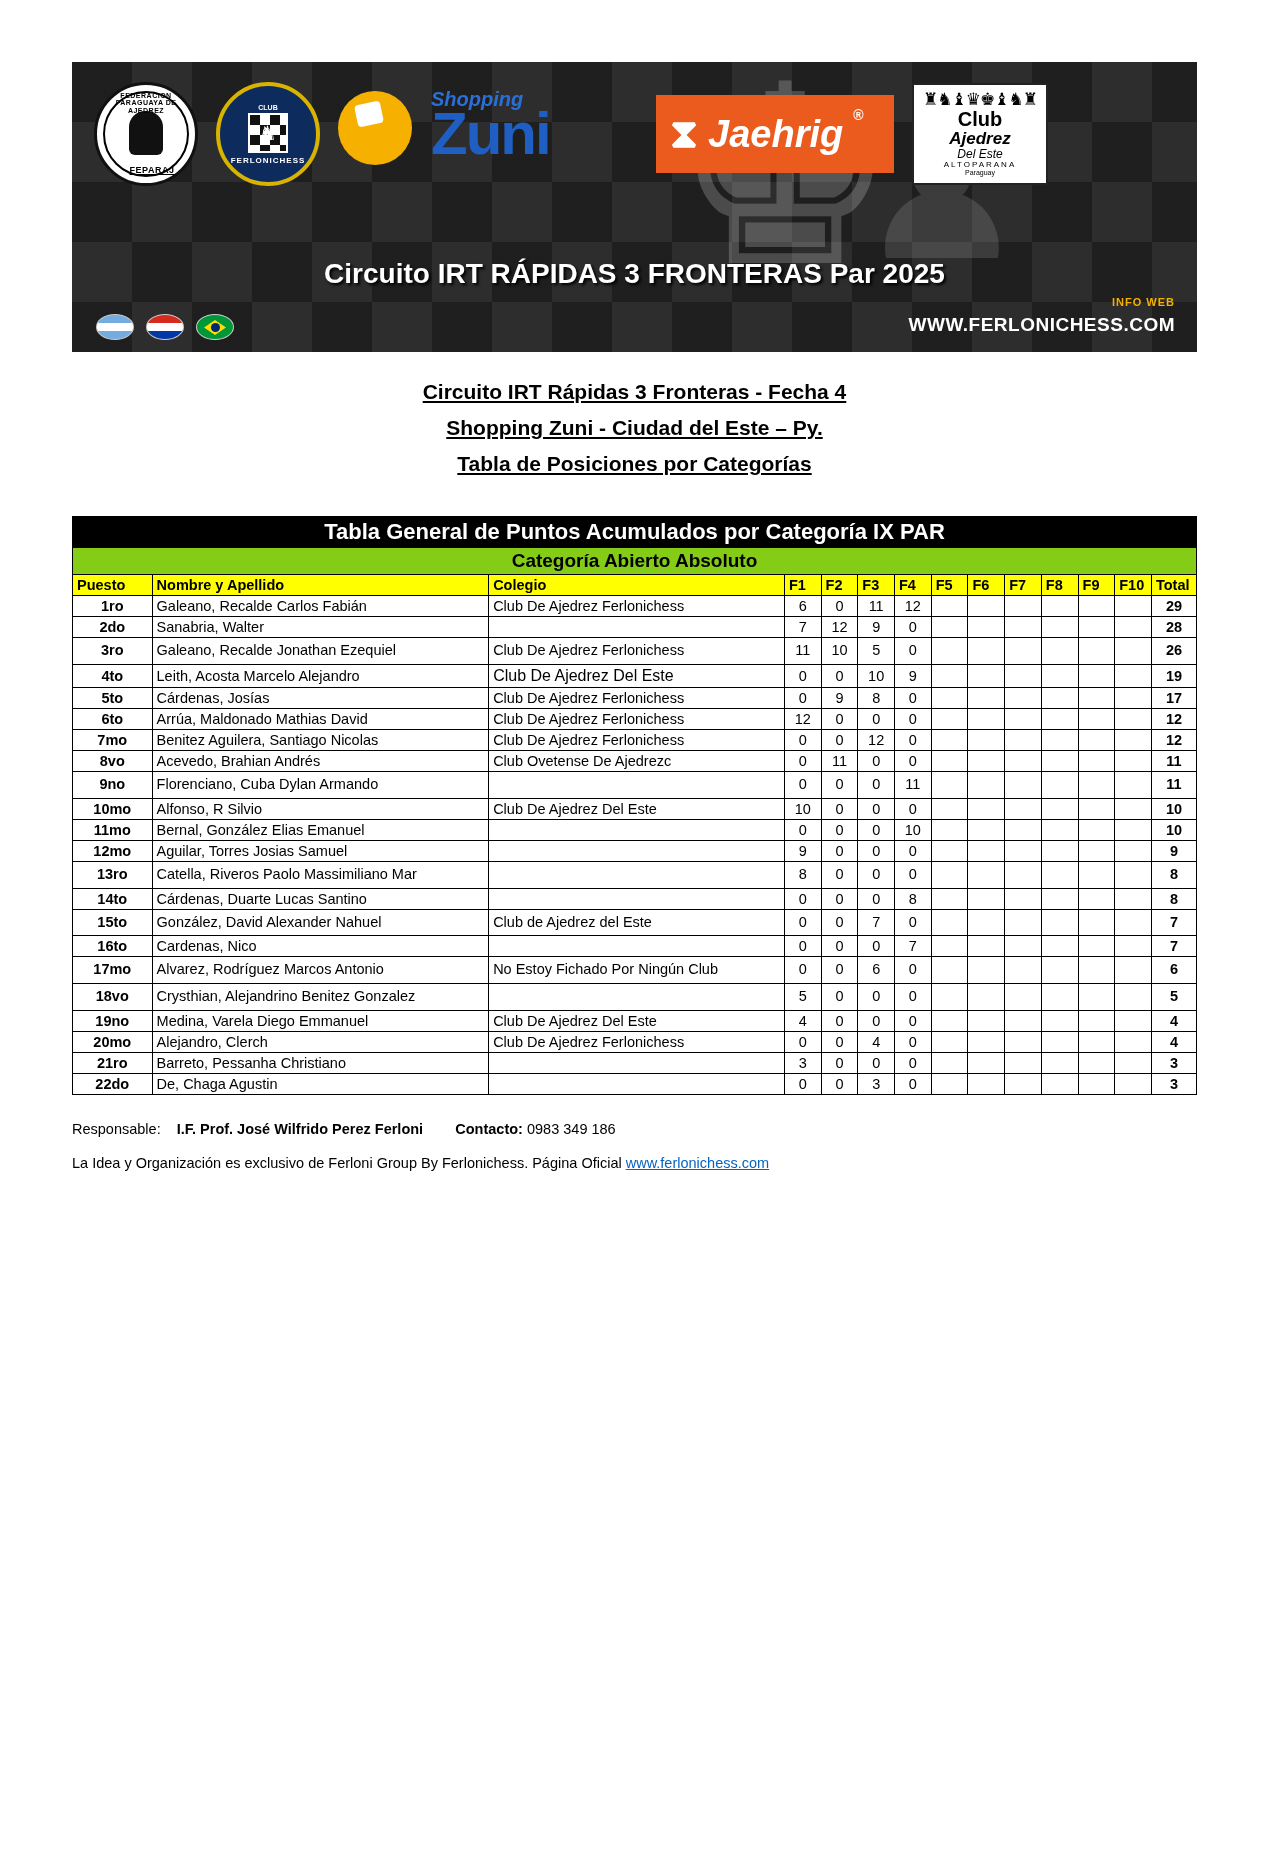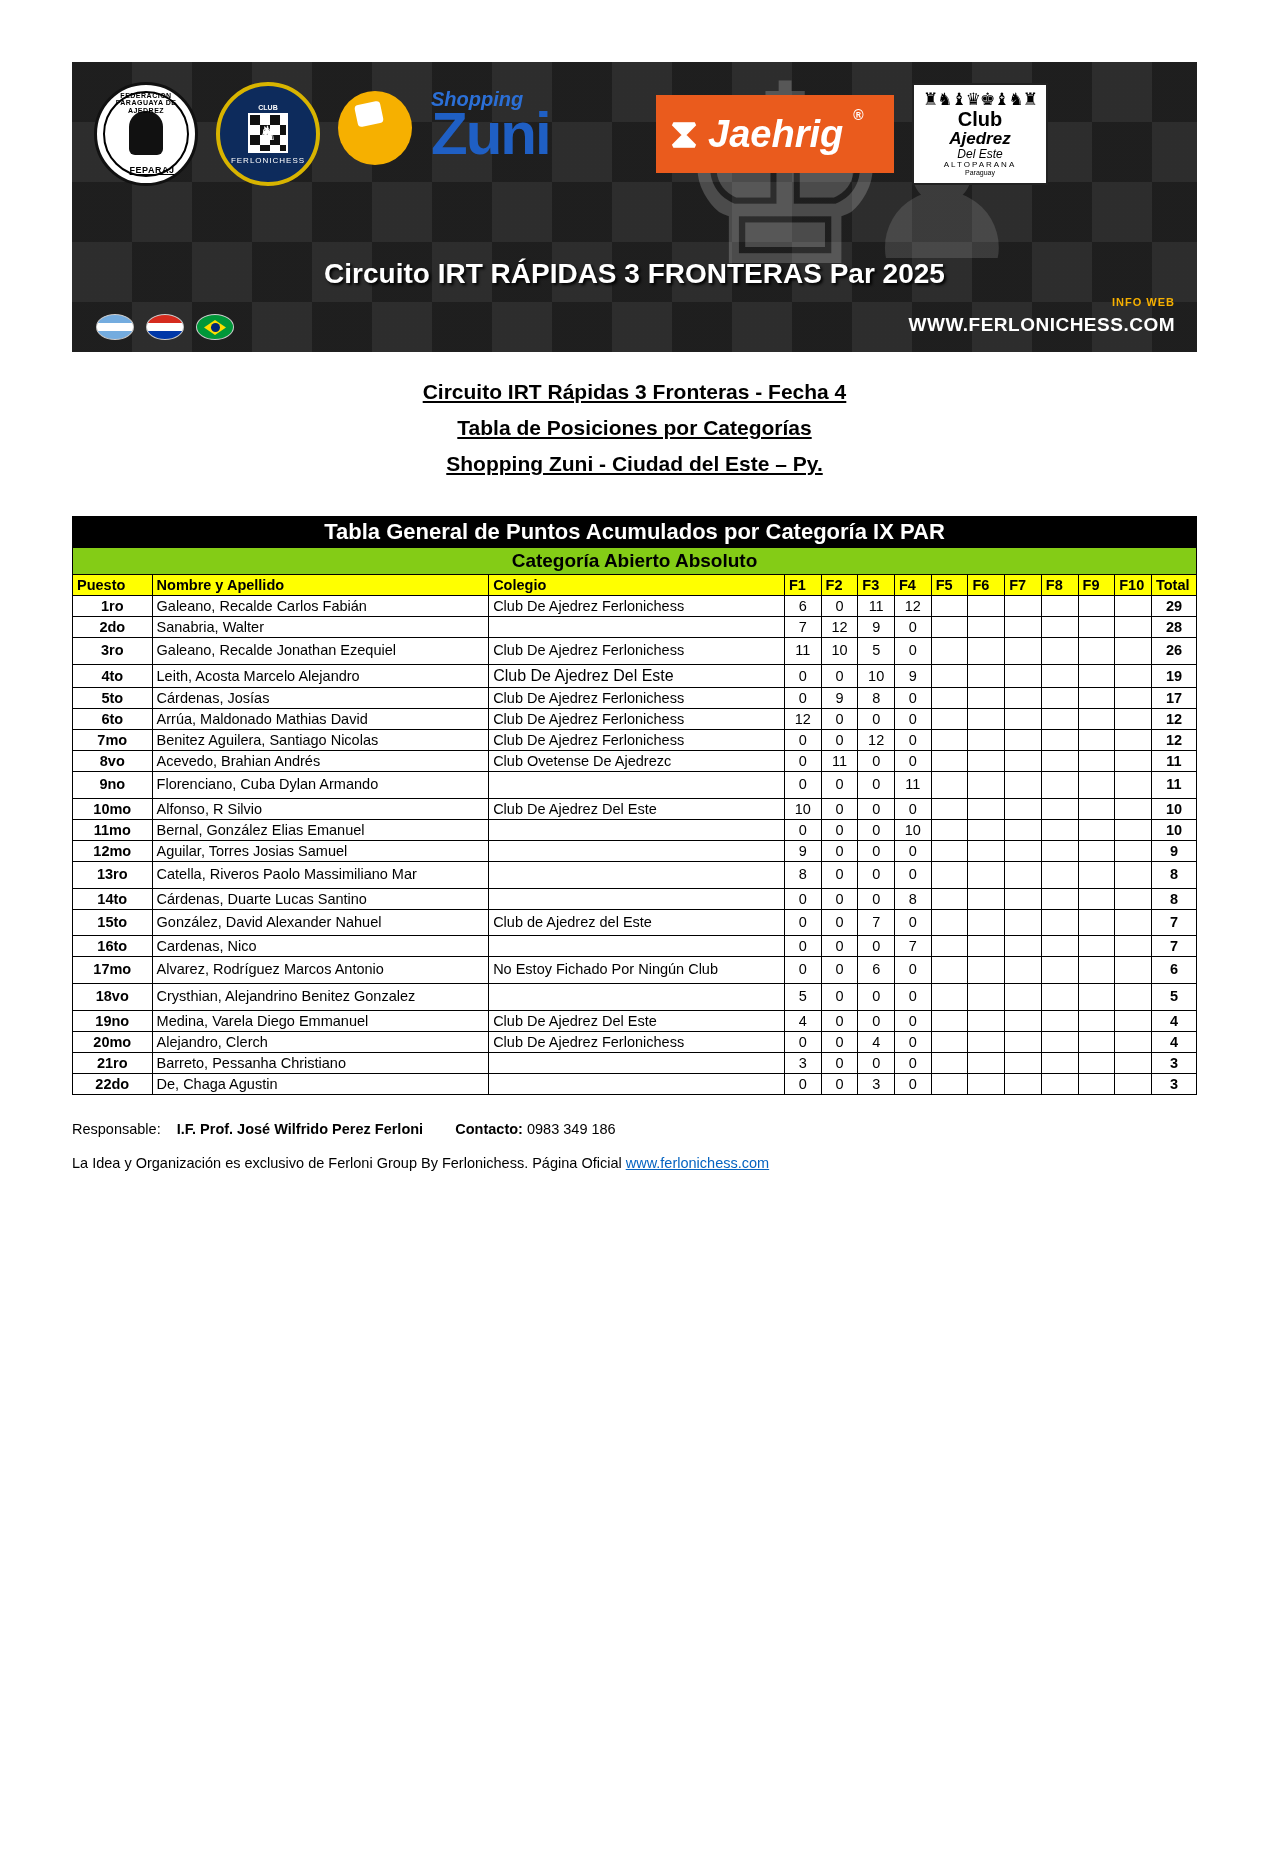--- a/index.html
+++ b/index.html
@@ -51,21 +51,21 @@
     background:#0d2b5c;border:4px solid #d8b400;
     display:flex;flex-direction:column;align-items:center;justify-content:center;color:#fff;
     position:relative;
   }
   .logo-ferloni .sq{
     width:40px;height:40px;background:
       repeating-conic-gradient(#fff 0% 25%, #111 0% 50%) 0 0 / 20px 20px;
     border:2px solid #fff; display:flex;align-items:center;justify-content:center;
   }
   .logo-ferloni .t1{font-size:7px;font-weight:bold;margin-bottom:2px;}
-  .logo-ferloni .t2{font-size:8px;font-weight:normal;margin-top:3px;letter-spacing:1px;}
+  .logo-ferloni .t2{font-size:8px;font-weight:bold;margin-top:3px;letter-spacing:1px;}
 
   .logo-zuni{
     height:86px; min-width:300px; display:flex; gap:19px;
   }
   .logo-zuni .dot{
     width:74px;height:74px;border-radius:50%;background:#f6b000;position:relative;
   }
   .logo-zuni .dot:after{
     content:""; position:absolute; left:18px; top:12px; width:26px;height:22px;
     background:#fff; border-radius:4px; transform:rotate(-12deg);
@@ -199,22 +199,22 @@
       <span class="flag flag-py"></span>
       <span class="flag flag-br"></span>
     </div>
 
     <div class="infoweb">INFO WEB</div>
     <div class="webline">WWW.FERLONICHESS.COM</div>
   </div>
 
   <div class="heads">
     <div>Circuito IRT Rápidas 3 Fronteras - Fecha 4</div>
+    <div>Shopping Zuni  - Ciudad del Este – Py.</div>
     <div> Tabla de Posiciones por Categorías</div>
-    <div>Shopping Zuni  - Ciudad del Este – Py.</div>
   </div>
 
   <table class="rank">
     <tbody>
       <tr class="title-row">
         <td colspan="14">Tabla General de Puntos Acumulados por Categoría IX PAR</td>
       </tr>
       <tr class="cat-row">
         <td colspan="14">Categoría Abierto Absoluto</td>
       </tr>

